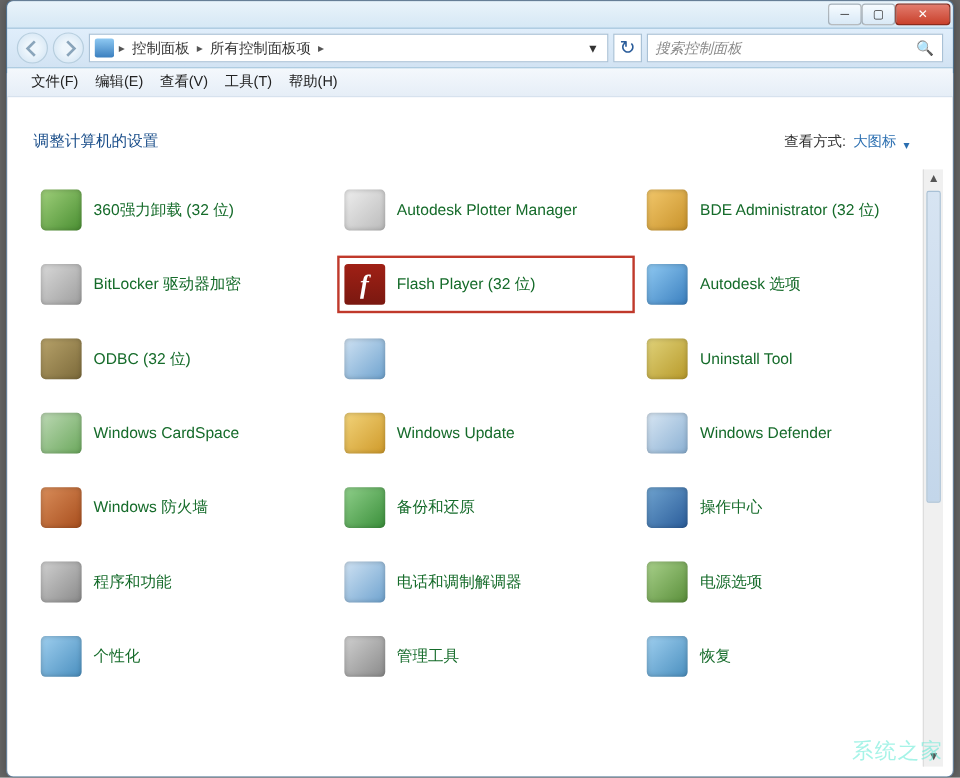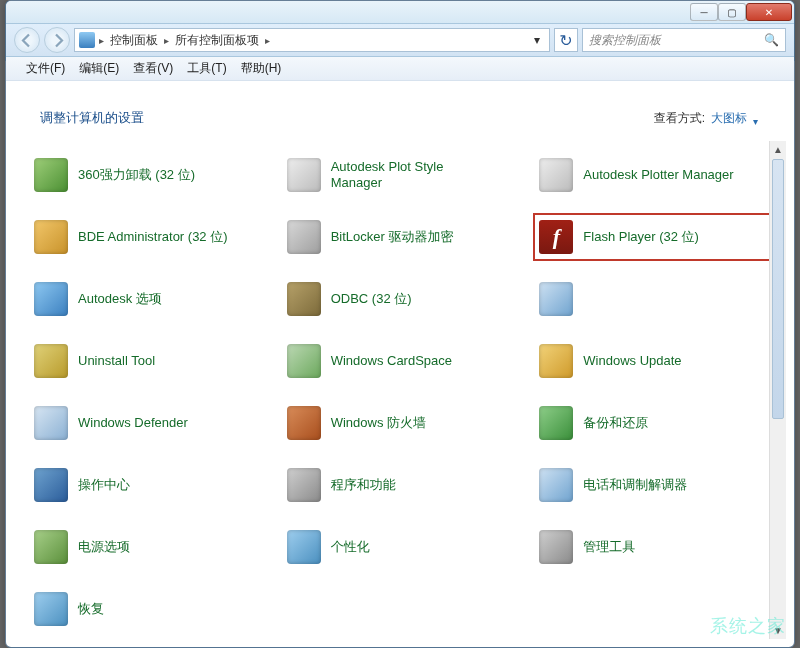--- a/index.html
+++ b/index.html
@@ -25,32 +25,32 @@
   background:radial-gradient(#eef6fc 30%,#cfe2f2); border:1px solid #b7cede;
   display:flex; align-items:center; justify-content:center; color:#8aa5bb;}
 .addr { flex:1; height:24px; background:#fff; border:1px solid #a9c1d6;
   display:flex; align-items:center; padding:0 4px; font-size:12px; color:#333;}
 .addr .seg { padding:0 4px; cursor:default; white-space:nowrap;}
 .addr .chev { color:#555; font-size:10px; padding:0 2px;}
 .addr .spacer { flex:1; }
 .addr .dd { width:16px; text-align:center; color:#333; }
 .refresh { width:24px; height:24px; background:#fff; border:1px solid #a9c1d6;
   display:flex; align-items:center; justify-content:center; color:#2a5c9a;}
-.search { width:204px; height:24px; background:#fff; border:1px solid #a9c1d6;
+.search { width:247px; height:24px; background:#fff; border:1px solid #a9c1d6;
   display:flex; align-items:center; padding:0 6px; font-size:12px; color:#888;
   font-style:italic; justify-content:space-between;}
 .icon-sm{ width:15px; height:15px; }
 
 .menubar { height:24px; background:linear-gradient(#f4f8fc,#e6eef7);
   border-bottom:1px solid #d7e2ee; display:flex; align-items:center;
   padding:0 20px; gap:14px; font-size:12px; color:#222;}
 .menuitem{ cursor:default; }
 
 .header { display:flex; align-items:center; justify-content:space-between;
-  padding:28px 36px 12px 34px; font-size:13px;gap:47px;}
+  padding:28px 36px 12px 22px; font-size:13px;gap:47px;}
 .header h1{ font-size:13px; font-weight:400; color:#1a4e8a;}
 .header .right{ display:flex; align-items:flex-end; gap:6px; font-size:12px; color:#333;}
 .header .link{ color:#2a6eb0;}
 .header .dd2{ font-size:10px; color:#2a6eb0;}
 
 .content { position:absolute; top:140px; bottom:8px; left:8px; right:8px;
   background:#fff; overflow:hidden;}
 .grid { padding:10px 4px 10px 14px; display:grid; grid-template-columns:repeat(3,1fr);
   column-gap:4px; row-gap:14px;}
 .item { display:flex; align-items:center; gap:10px; padding:4px 6px;
@@ -149,26 +149,20 @@
         <div class="item">
           <div class="ic">
             <div class="ph sq" style="--c1: #9fcf7a; --c2: #4a8f32;"></div>
           </div>
           <div class="lbl">360强力卸载 (32 位)</div>
         </div>
         <div class="item">
           <div class="ic">
             <div class="ph sq" style="--c1: #eee; --c2: #bbb;"></div>
           </div>
-          <div class="lbl">Autodesk Plot Style Manager</div>
-        </div>
-        <div class="item">
-          <div class="ic">
-            <div class="ph sq" style="--c1: #eee; --c2: #bbb;"></div>
-          </div>
           <div class="lbl">Autodesk Plotter Manager</div>
         </div>
         <div class="item">
           <div class="ic">
             <div class="ph sq" style="--c1: #f2c76b; --c2: #c8922a;"></div>
           </div>
           <div class="lbl">BDE Administrator (32 位)</div>
         </div>
         <div class="item">
           <div class="ic">

